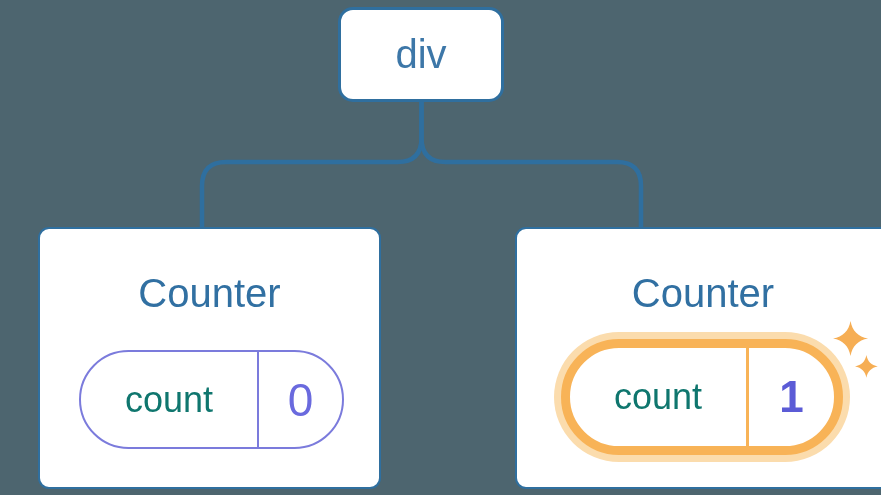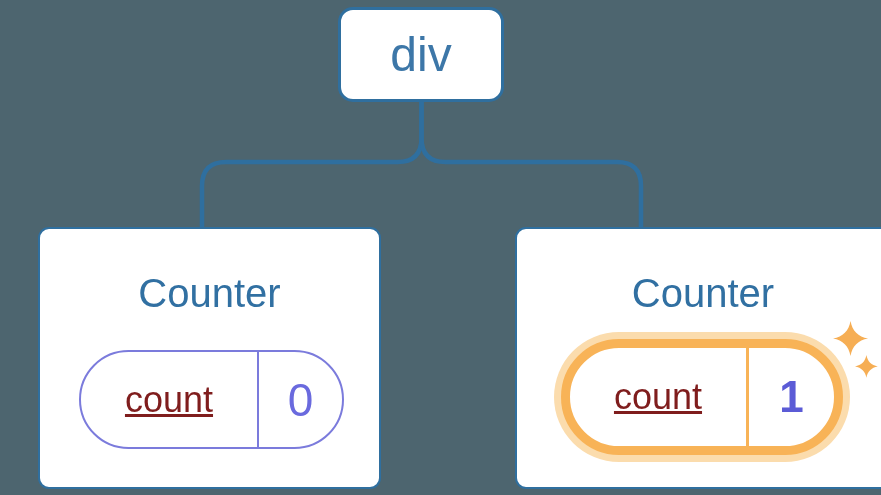--- a/index.html
+++ b/index.html
@@ -19,21 +19,21 @@
     position: absolute;
     left: 338px; top: 7px;
     width: 166px; height: 95px;
     background: #FFFFFF;
     border: 3px solid #2F6F9F;
     border-radius: 15px;
     box-sizing: border-box;
     display: flex;
     align-items: center;
     justify-content: center;
-    font-size: 48px;
+    font-size: 40px;
     color: #3D77A8;
   }
   .card {
     position: absolute;
     top: 227px;
     height: 262px;
     background: #FFFFFF;
     border: 2px solid #2F6F9F;
     border-radius: 11px;
     box-sizing: border-box;
@@ -69,23 +69,22 @@
     border: 9px solid #F8B357;
     border-radius: 58px;
     box-shadow: 0 0 0 7px #FBDCAD;
   }
   .pill-label {
     width: 176px;
     display: flex;
     align-items: center;
     justify-content: center;
     font-size: 36px;
-    color: #7f1d1d;
+    color: #0f766e;
     box-sizing: border-box;
-    text-decoration: underline;
   }
   .pill-divider-purple { width: 2px; background: #7B7BDC; }
   .pill-divider-orange { width: 3px; background: #F8B357; }
   .pill-value {
     flex: 1;
     display: flex;
     align-items: center;
     justify-content: center;
     font-size: 46px;
     color: #6A6ADE;

